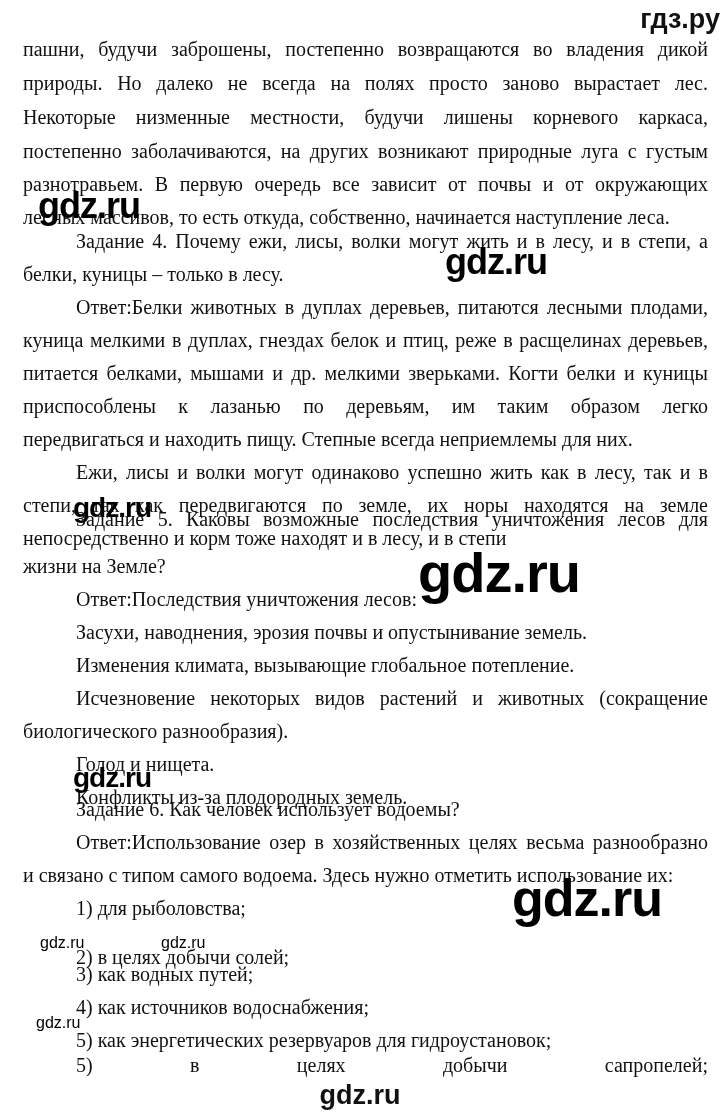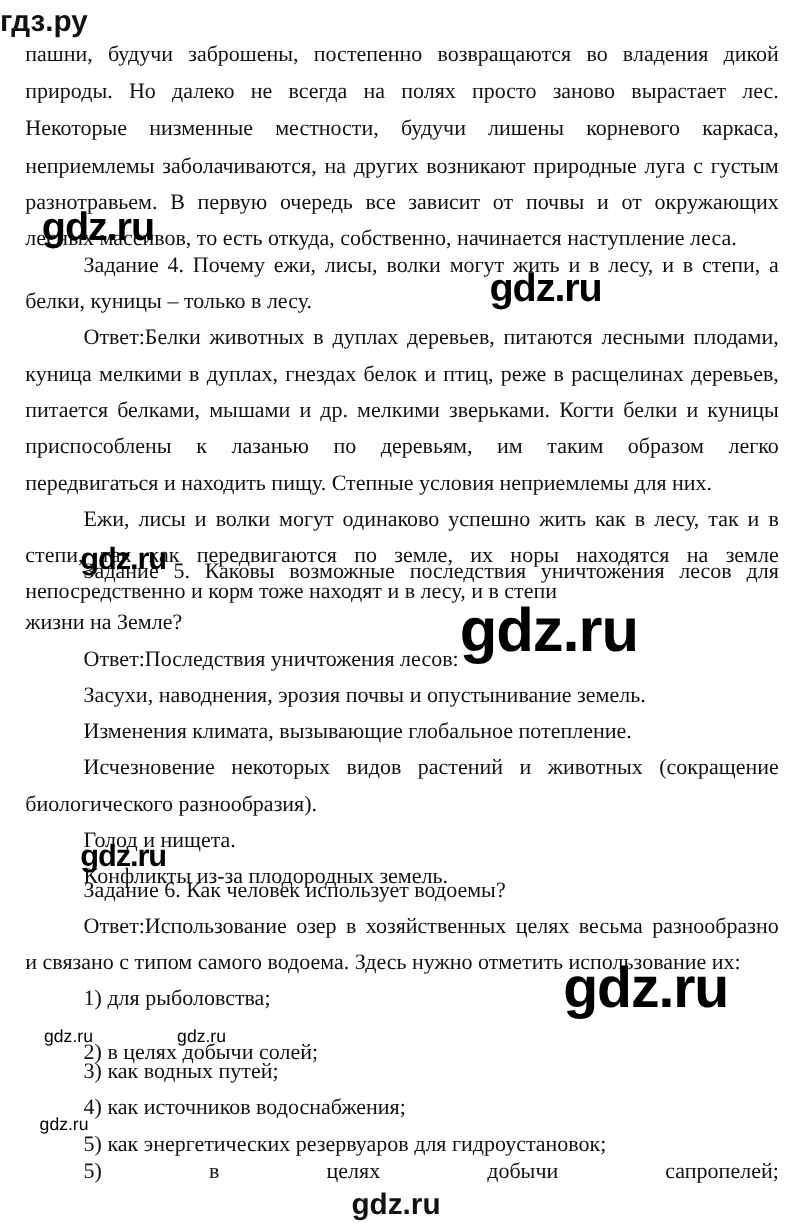--- a/index.html
+++ b/index.html
@@ -1,50 +1,50 @@
 <!DOCTYPE html>
 <html><head>
 <meta charset="utf-8">
 <style>
   html, body { margin: 0; padding: 0; background: #ffffff; }
   body { width: 720px; height: 1117px; position: relative; overflow: hidden;
          font-family: "Liberation Serif", serif; color: #111; }
-  .header { position: absolute; top: 4px; left: 0; width: 720px; text-align: left;
+  .header { position: absolute; top: 4px; left: 0; width: 720px; text-align: right;
             font-family: "Liberation Sans", sans-serif; font-weight: bold; font-size: 27px; color: #111; }
   .line { position: absolute; left: 23px; width: 685px; font-size: 20px; line-height: 30px;
           white-space: nowrap; }
   .just { text-align: justify; text-align-last: justify; white-space: normal; }
   .ind { left: 76px; width: 632px; }
   .wm { position: absolute; font-family: "Liberation Sans", sans-serif; font-weight: bold; color: #000; letter-spacing: -1px; }
   .wm-sm { font-weight: normal; font-size: 16px; letter-spacing: 0; }
   .footer { position: absolute; top: 1080px; left: 0; width: 720px; text-align: center;
             font-family: "Liberation Sans", sans-serif; font-weight: bold; font-size: 27px; }
 </style>
 </head>
 <body>
 
 <div class="header">гдз.ру</div>
 
 <div class="line just" style="top:34px">пашни, будучи заброшены, постепенно возвращаются во владения дикой</div>
 <div class="line just" style="top:68px">природы. Но далеко не всегда на полях просто заново вырастает лес.</div>
 <div class="line just" style="top:102px">Некоторые низменные местности, будучи лишены корневого каркаса,</div>
-<div class="line just" style="top:136px">неприемлемы заболачиваются, на других возникают природные луга с густым</div>
+<div class="line just" style="top:136px">постепенно заболачиваются, на других возникают природные луга с густым</div>
 <div class="line just" style="top:169px">разнотравьем. В первую очередь все зависит от почвы и от окружающих</div>
 <div class="line" style="top:202px">лесных массивов, то есть откуда, собственно, начинается наступление леса.</div>
 
 <div class="wm" style="top:185px;left:38px;font-size:36px">gdz.ru</div>
 
 <div class="line just ind" style="top:226px">Задание 4. Почему ежи, лисы, волки могут жить и в лесу, и в степи, а</div>
 <div class="line" style="top:259px">белки, куницы – только в лесу.</div>
 <div class="wm" style="top:241px;left:445px;font-size:36px">gdz.ru</div>
 <div class="line just ind" style="top:292px">Ответ:Белки животных в дуплах деревьев, питаются лесными плодами,</div>
 <div class="line just" style="top:325px">куница мелкими в дуплах, гнездах белок и птиц, реже в расщелинах деревьев,</div>
 <div class="line just" style="top:358px">питается белками, мышами и др. мелкими зверьками. Когти белки и куницы</div>
 <div class="line just" style="top:391px">приспособлены к лазанью по деревьям, им таким образом легко</div>
-<div class="line" style="top:424px">передвигаться и находить пищу. Степные условия неприемлемы для них.</div>
+<div class="line" style="top:424px">передвигаться и находить пищу. Степные всегда неприемлемы для них.</div>
 <div class="line just ind" style="top:457px">Ежи, лисы и волки могут одинаково успешно жить как в лесу, так и в</div>
 <div class="line just" style="top:490px">степи, так как передвигаются по земле, их норы находятся на земле</div>
 <div class="line" style="top:523px">непосредственно и корм тоже находят и в лесу, и в степи</div>
 
 <div class="wm" style="top:492px;left:73px;font-size:28px">gdz.ru</div>
 
 <div class="line just ind" style="top:504px">Задание 5. Каковы возможные последствия уничтожения лесов для</div>
 <div class="line" style="top:551px">жизни на Земле?</div>
 <div class="line ind" style="top:584px">Ответ:Последствия уничтожения лесов:</div>
 <div class="wm" style="top:540px;left:418px;font-size:56px">gdz.ru</div>

